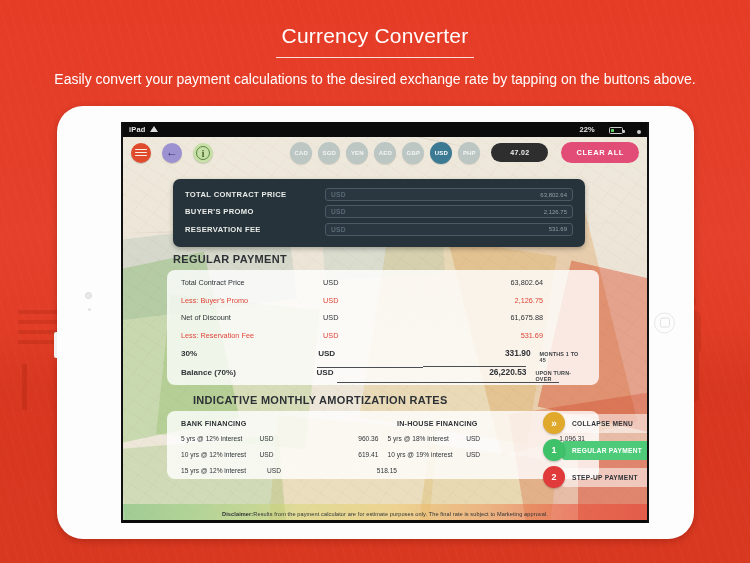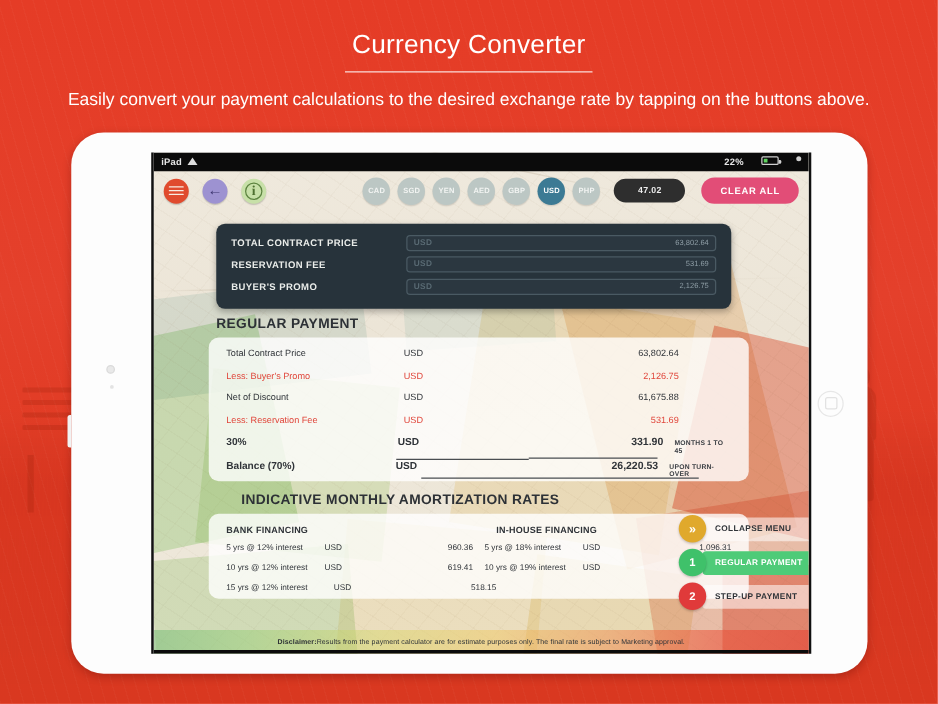--- a/index.html
+++ b/index.html
@@ -159,21 +159,21 @@
     position: absolute; left:0; top:0; width:100%; height:15px;
     background:#0b0b0b; color:#e7e7e7; z-index: 20;
     display:flex; align-items:center; font-size:7.5px; font-weight:bold;
     padding: 0 6px; letter-spacing:.2px;
   }
   .sb-left { display:flex; align-items:center; gap:4px; }
   .wifi { width:8px; height:7px; position:relative; }
   .wifi::before{content:"";position:absolute;left:0;bottom:1px;width:0;height:0;
     border-left:4px solid transparent;border-right:4px solid transparent;border-bottom:6px solid #dedede;}
   .sb-center { position:absolute; left:0; right:0; text-align:center; font-size:7.5px; }
-  .sb-right { margin-left:auto; display:flex; align-items:flex-start; gap:14px; position:relative; z-index:2; }
+  .sb-right { margin-left:auto; display:flex; align-items:flex-end; gap:14px; position:relative; z-index:2; }
   .batt { width:14px; height:7px; border:1px solid #cfcfcf; border-radius:1.5px; position:relative; }
   .batt::after{content:"";position:absolute;right:-2.5px;top:1.7px;width:1.5px;height:3px;background:#cfcfcf;border-radius:0 1px 1px 0;}
   .batt i { position:absolute; left:1px; top:1px; bottom:1px; width:22%; background:#5ed25e; border-radius:.5px; display:block;}
   .plug { width:4px;height:4px;border-radius:50%;background:#cfcfcf; }
 
   
   .toolbar {
     position:absolute; left:0; top:15px; width:100%; height:31px; z-index:15;
     display:flex; align-items:center; padding:0 8px;
   }
@@ -373,31 +373,31 @@
 
     <div class="darkcard">
       <div class="drow">
         <div class="lbl">TOTAL CONTRACT PRICE</div>
         <div class="dinput">
           <span class="ph">USD</span>
           <span class="val">63,802.64</span>
         </div>
       </div>
       <div class="drow">
+        <div class="lbl">BUYER'S PROMO</div>
+        <div class="dinput">
+          <span class="ph">USD</span>
+          <span class="val">2,126.75</span>
+        </div>
+      </div>
+      <div class="drow">
         <div class="lbl">RESERVATION FEE</div>
         <div class="dinput">
           <span class="ph">USD</span>
           <span class="val">531.69</span>
-        </div>
-      </div>
-      <div class="drow">
-        <div class="lbl">BUYER'S PROMO</div>
-        <div class="dinput">
-          <span class="ph">USD</span>
-          <span class="val">2,126.75</span>
         </div>
       </div>
     </div>
 
     <div class="sec-title st1">REGULAR PAYMENT</div>
     <div class="white-card wc1">
       <div class="rrow">
         <div class="c1">Total Contract Price</div>
         <div class="c2">USD</div>
         <div class="c3">63,802.64</div>

